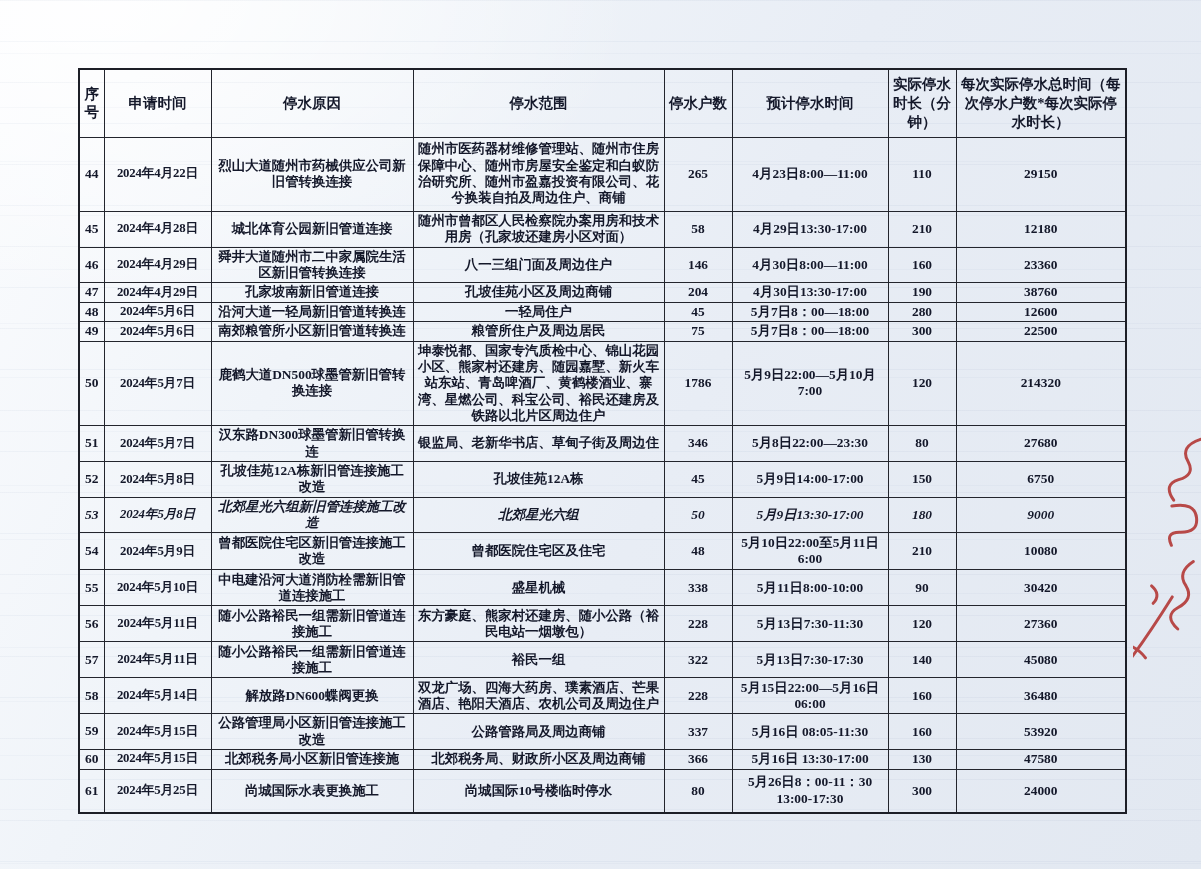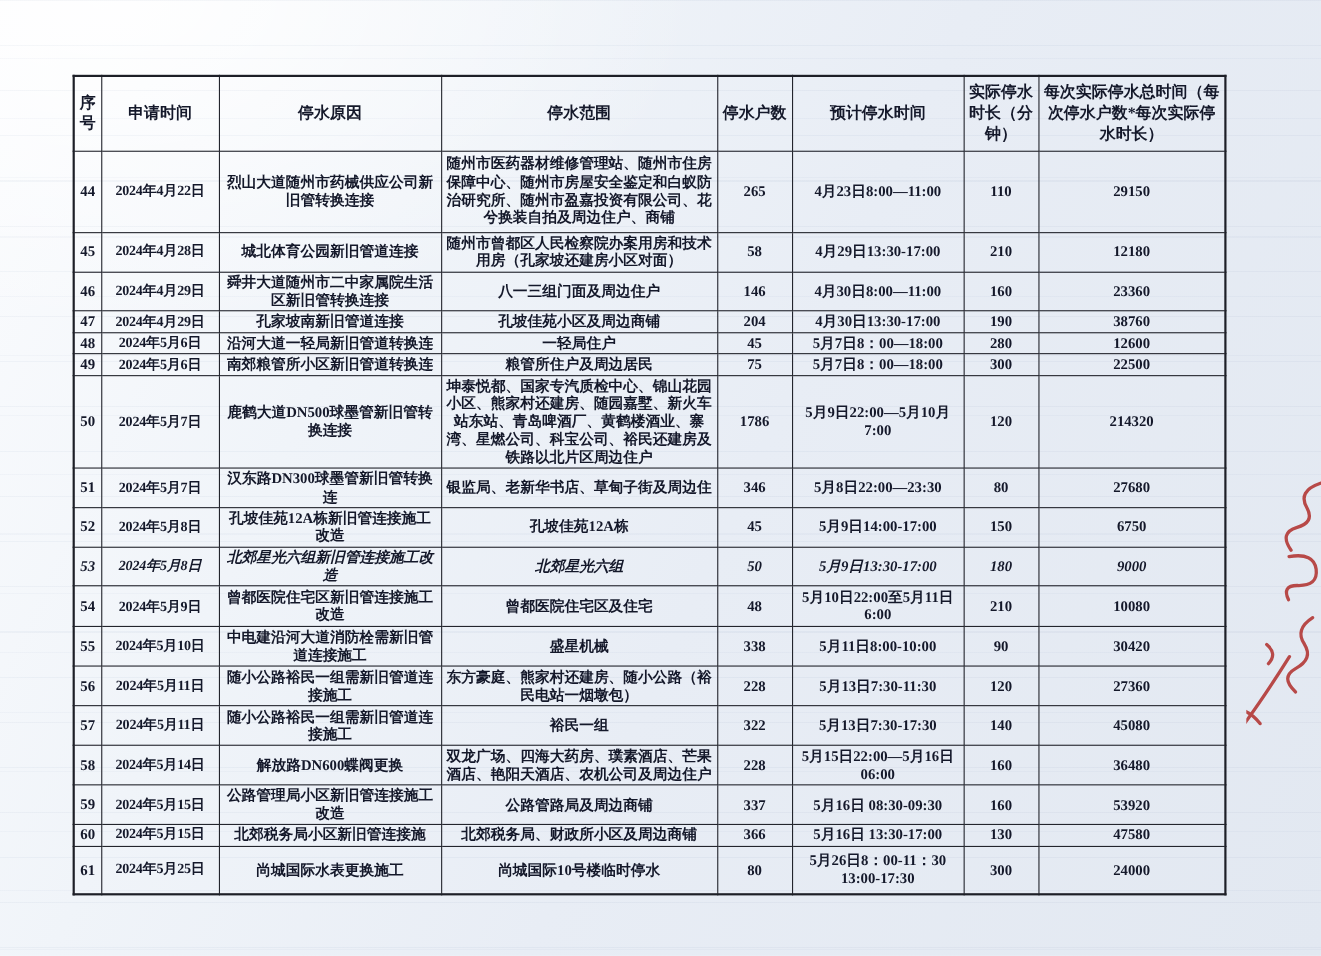--- a/index.html
+++ b/index.html
@@ -15,21 +15,21 @@
   }
   
   .page::before{
     content:"";position:absolute;inset:0;pointer-events:none;
     background:
       repeating-linear-gradient(to bottom, rgba(130,150,180,.07) 0 1px, transparent 1px 41px),
       repeating-linear-gradient(to bottom, transparent 0 53px, rgba(150,165,195,.06) 53px 54px);
     mix-blend-mode:multiply;
   }
   table.doc{
-    position:absolute;left:66px;top:68px;width:1047px;
+    position:absolute;left:78px;top:68px;width:1047px;
     border-collapse:collapse;table-layout:fixed;
     border:2.5px solid #1d1f27;
   }
   .doc th,.doc td{
     border:1.6px solid #23252d;
     padding:1px 3px;
     text-align:center;vertical-align:middle;
     color:#14182a;
     overflow:hidden;
   }
@@ -222,21 +222,21 @@
           <td class="c5">5月15日22:00—5月16日06:00</td>
           <td class="c6">160</td>
           <td class="c7">36480</td>
         </tr>
         <tr style="height: 35px;">
           <td class="c0">59</td>
           <td class="c1">2024年5月15日</td>
           <td class="c2">公路管理局小区新旧管连接施工改造</td>
           <td class="c3">公路管路局及周边商铺</td>
           <td class="c4">337</td>
-          <td class="c5">5月16日 08:30-09:30</td>
+          <td class="c5">5月16日 08:05-11:30</td>
           <td class="c6">160</td>
           <td class="c7">53920</td>
         </tr>
         <tr style="height: 18px;">
           <td class="c0">60</td>
           <td class="c1">2024年5月15日</td>
           <td class="c2">北郊税务局小区新旧管连接施</td>
           <td class="c3">北郊税务局、财政所小区及周边商铺</td>
           <td class="c4">366</td>
           <td class="c5">5月16日 13:30-17:00</td>

